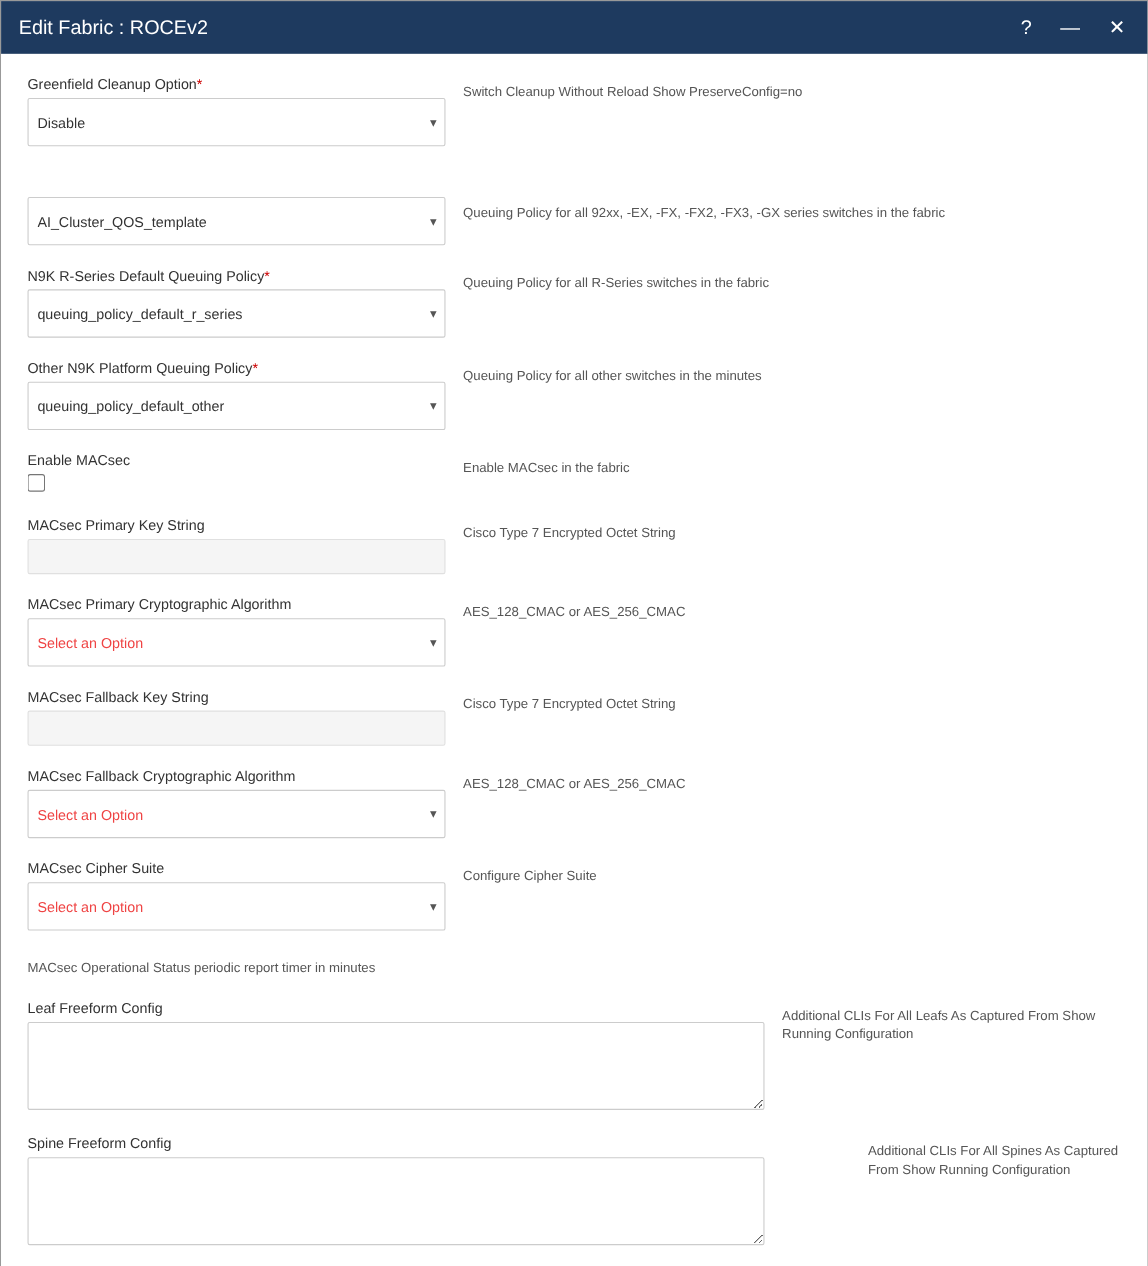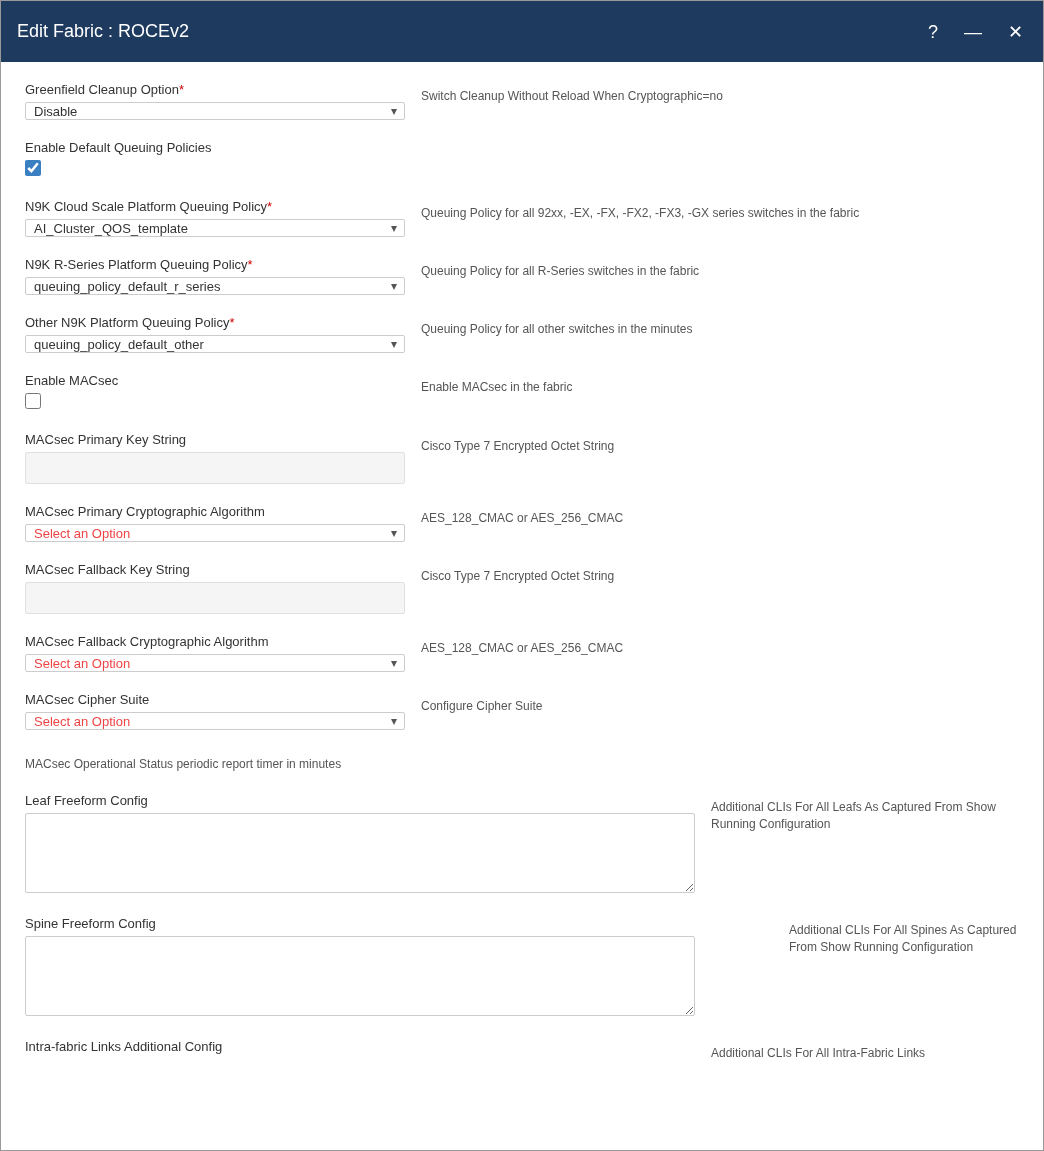--- a/index.html
+++ b/index.html
@@ -21,21 +21,21 @@
       flex-direction: column;
       box-shadow: 0 4px 20px rgba(0,0,0,0.3);
     }
     .titlebar {
       background: #1e3a5f;
       color: #fff;
       display: flex;
       align-items: center;
       justify-content: space-between;
       padding: 17px 16px;
-      height: 61px;
+      height: 48px;
       flex-shrink: 0;
     }
     .titlebar-title {
       font-size: 18px;
       font-weight: normal;
       color: #fff;
     }
     .titlebar-controls {
       display: flex;
       align-items: center;
@@ -81,21 +81,21 @@
     }
     .required {
       color: #c00;
     }
     .select-wrapper {
       position: relative;
       width: 100%;
     }
     .select-field {
       width: 100%;
-      height: 18px;
+      height: 44px;
       border: 1px solid #ccc;
       background: #fff;
       padding: 0 30px 0 8px;
       font-size: 13px;
       color: #333;
       appearance: none;
       cursor: pointer;
       border-radius: 2px;
     }
     .select-field.placeholder { color: #ef4444; }
@@ -159,50 +159,43 @@
           <span>Greenfield Cleanup Option</span><span class="required">*</span>
         </label>
         <div class="select-wrapper">
           <select class="select-field">
             <option value="Disable">Disable</option>
             <option value="Enable">Enable</option>
           </select>
           <span class="select-arrow">▾</span>
         </div>
       </div>
-      <div class="form-right">Switch Cleanup Without Reload When Cryptographic=no</div>
-    </div>
-
-    <div class="form-row">
-      <div class="form-left">
-        <label class="form-label">Enable Default Queuing Policies</label>
-        <input type="checkbox" class="checkbox-input" checked="" style="">
-      </div>
+      <div class="form-right">Switch Cleanup Without Reload Show PreserveConfig=no</div>
+    </div>
+
+    <div class="form-row">
       <div class="form-right"></div>
     </div>
 
     <div class="form-row">
       <div class="form-left">
-        <label class="form-label">
-          <span>N9K Cloud Scale Platform Queuing Policy</span><span class="required">*</span>
-        </label>
         <div class="select-wrapper">
           <select class="select-field">
             <option value="AI_Cluster_QOS_template">AI_Cluster_QOS_template</option>
           </select>
           <span class="select-arrow">▾</span>
         </div>
       </div>
       <div class="form-right">Queuing Policy for all 92xx, -EX, -FX, -FX2, -FX3, -GX series switches in the fabric</div>
     </div>
 
     <div class="form-row">
       <div class="form-left">
         <label class="form-label">
-          <span>N9K R-Series Platform Queuing Policy</span><span class="required">*</span>
+          <span>N9K R-Series Default Queuing Policy</span><span class="required">*</span>
         </label>
         <div class="select-wrapper">
           <select class="select-field">
             <option value="queuing_policy_default_r_series">queuing_policy_default_r_series</option>
           </select>
           <span class="select-arrow">▾</span>
         </div>
       </div>
       <div class="form-right">Queuing Policy for all R-Series switches in the fabric</div>
     </div>

